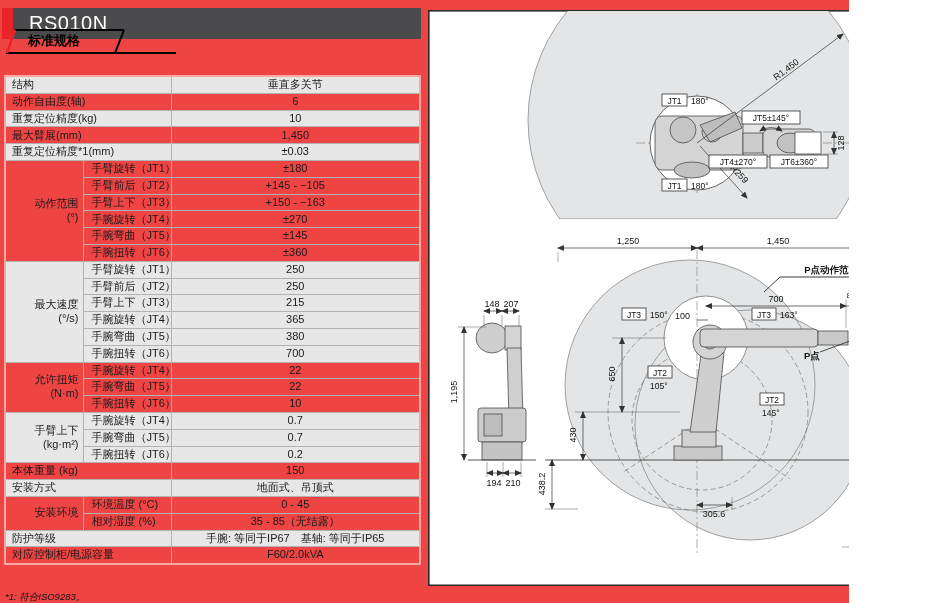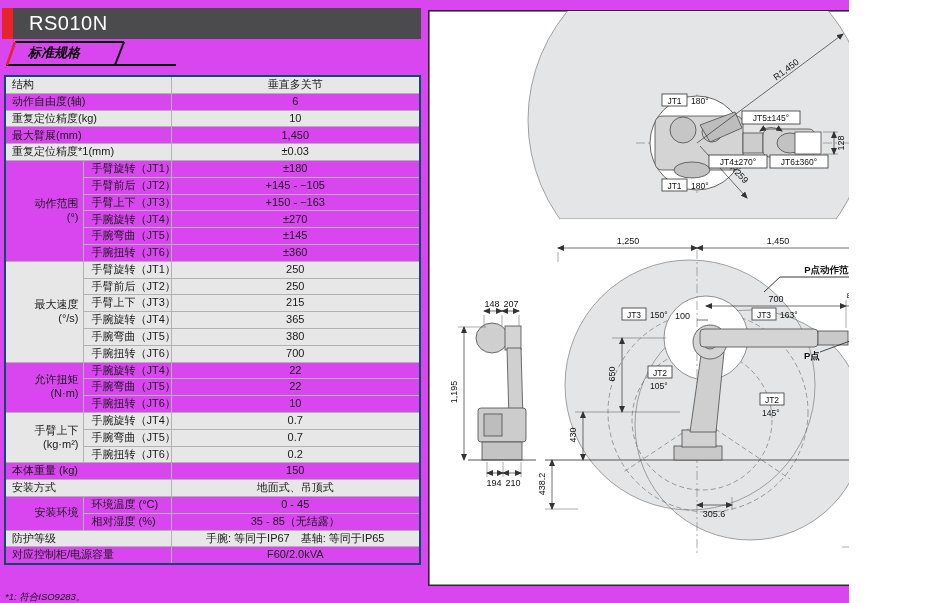--- a/index.html
+++ b/index.html
@@ -1,30 +1,30 @@
 <!DOCTYPE html>
 <html><head>
 <meta charset="utf-8">
 <style>
   html,body{margin:0;padding:0;background:#fff;}
   body{font-family:"Liberation Sans",sans-serif;color:#1a1a1a;}
-  .stage{position:relative;width:849px;height:603px;background:#d946ef;overflow:hidden;}
+  .stage{position:relative;width:849px;height:603px;background:#ef4444;overflow:hidden;}
 
   
   .model-header{position:absolute;left:2px;top:8px;width:419px;height:31px;background:#4b4b4d;display:flex;align-items:center;}
   .model-accent{width:11px;height:31px;background:#e8232a;flex:0 0 auto;}
   .model-title{color:#fff;font-size:20px;letter-spacing:.5px;padding-left:16px;}
 
   
-  .spec-tag{position:absolute;left:4px;top:39px;width:190px;height:30px;font-style:italic;}
+  .spec-tag{position:absolute;left:4px;top:27px;width:190px;height:30px;}
   .spec-tag-text{position:absolute;left:24px;top:5px;font-size:13px;font-weight:bold;color:#000;}
 
   
   .spec-table-wrap{position:absolute;left:4px;top:75px;width:417px;}
-  table.spec{border-collapse:collapse;table-layout:fixed;width:417px;border:2px solid #0c4a6e;padding-left:36px;}
+  table.spec{border-collapse:collapse;table-layout:fixed;width:417px;border:2px solid #fca5a5;padding-left:36px;}
   table.spec col.c1{width:78px;} table.spec col.c2{width:88px;} table.spec col.c3{width:249px;}
   table.spec td{border:1px solid #b2b2b2;font-size:11px;height:15.8px;padding:0 4px;line-height:1.05;overflow:hidden;white-space:nowrap;}
   table.spec tr.gtop td{border-top:1px solid #6f6f6f;}
   table.spec td.lab{padding-left:6px;text-align:left;}
   table.spec td.glab{padding-left:6px;text-align:right;white-space:pre-line;line-height:1.25;}
   table.spec td.slab{padding-left:8px;text-align:left;margin-top:8px;}
   table.spec td.val{text-align:center;border-left:1px solid #6f6f6f;margin-top:20px;}
   table.spec td.shade{background:#e7e7e7;}
   .footnote{position:absolute;left:5px;top:591px;font-size:9.5px;color:#111;font-style:italic;}
 

